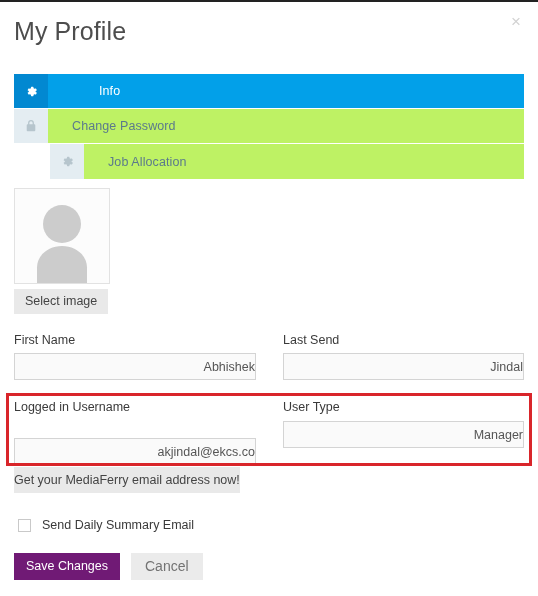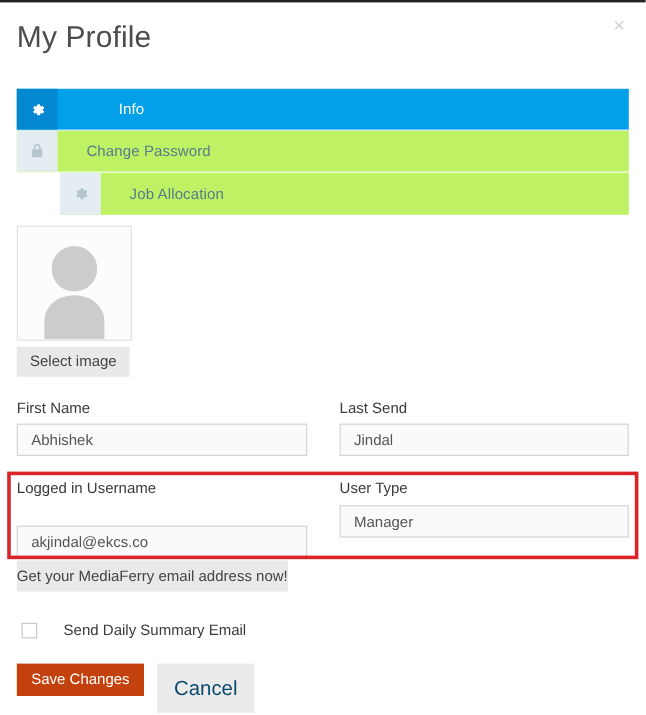--- a/index.html
+++ b/index.html
@@ -155,20 +155,21 @@
     position: absolute;
     height: 27px;
     background: #fafafa;
     border: 1px solid #d4d4d4;
     font-family: "Liberation Sans", sans-serif;
     font-size: 12.5px;
     color: #555555;
     padding: 0 0 0 11px;
     line-height: 25px;
     outline: none;
+    text-align: right;
   }
 
   .row1-label-left  { left: 14px;  top: 333px; }
   .row1-input-left  { left: 14px;  top: 353px; width: 242px; }
   .row1-label-right { left: 283px; top: 333px; }
   .row1-input-right { left: 283px; top: 353px; width: 241px; }
 
   .row2-label-left  { left: 14px;  top: 400px; }
   .row2-input-left  { left: 14px;  top: 421px; width: 242px; margin-top: 17px; }
   .row2-label-right { left: 283px; top: 400px; }
@@ -214,54 +215,54 @@
 
   .checkbox-box {
     width: 13px;
     height: 13px;
     border: 1px solid #c9c9c9;
     background: #ffffff;
     flex: 0 0 13px;
   }
 
   .checkbox-label {
-    margin-left: 22px;
+    margin-left: 11px;
     font-size: 12.5px;
     color: #3a3a3a;
     white-space: nowrap;
   }
 
   
   .save-btn {
     position: absolute;
     left: 14px;
     top: 553px;
     height: 27px;
     padding: 0 12px;
-    background: #c2410c;
+    background: #701a75;
     border: none;
     font-family: "Liberation Sans", sans-serif;
     font-size: 12.5px;
     color: #ffffff;
     line-height: 27px;
     cursor: pointer;
     white-space: nowrap;
   }
 
   .cancel-btn {
     position: absolute;
     left: 131px;
     top: 553px;
-    height: 41px;
+    height: 27px;
     padding: 0 14px;
     background: #ebebeb;
     border: none;
     font-family: "Liberation Sans", sans-serif;
-    font-size: 17px;
-    color: #0c4a6e;
+    font-size: 14px;
+    color: #737373;
     line-height: 27px;
     cursor: pointer;
     white-space: nowrap;
   }
 </style>
 </head>
 <body>
 
 <div class="top-rule"></div>
 

